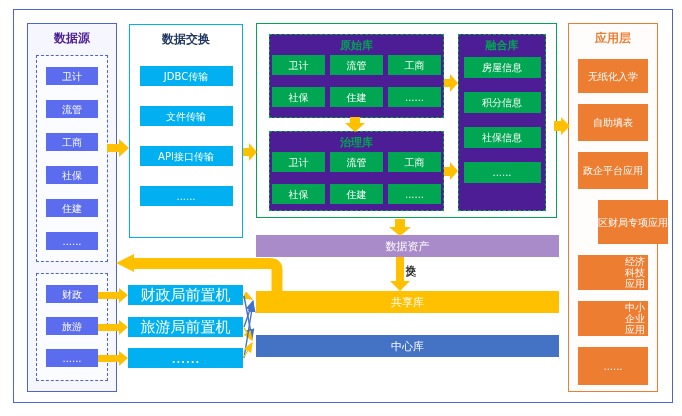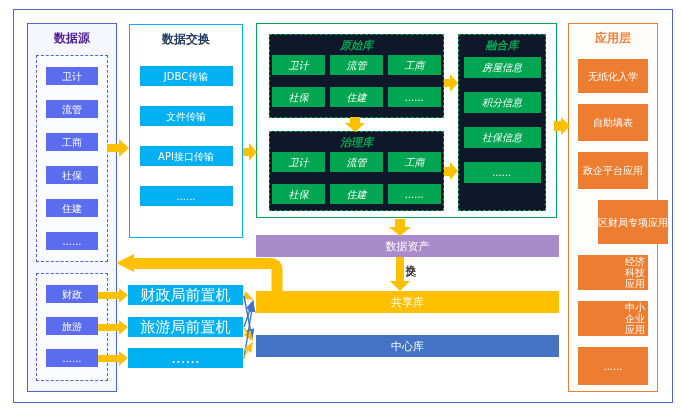--- a/index.html
+++ b/index.html
@@ -26,21 +26,21 @@
   .blue-chip{width:52px;height:18px;background:#5b6cee;}
 
   
   .exchange{left:129px;top:24px;width:114px;height:214px;border-color:#00b0f0;}
   .exchange .title{color:#1f3864;}
   .ex-items{position:absolute;left:0;top:41px;width:100%;display:flex;flex-direction:column;align-items:center;gap:20px;}
   .cyan-chip{width:93px;height:20px;background:#00b0f0;}
 
   
   .green-panel{left:256px;top:23px;width:301px;height:195px;border-color:#00a651;}
-  .green-dashed{position:absolute;border:1px dashed #00a651;box-sizing:border-box;background:#0f172a;font-style:italic;}
+  .green-dashed{position:absolute;border:1px dashed #00a651;box-sizing:border-box;background:#4c1d95;}
   .green-dashed .gtitle{position:absolute;top:3px;left:0;width:100%;text-align:center;
     color:#00a651;font-size:11px;font-weight:bold;}
   .lib-original{left:12px;top:10px;width:175px;height:84px;}
   .lib-governance{left:12px;top:107px;width:175px;height:80px;}
   .lib-fusion{left:201px;top:10px;width:88px;height:177px;}
   .lib-grid{display:grid;grid-template-columns:repeat(3,53px);gap:12px 5px;justify-content:center;margin-top:20px;}
   .green-chip{width:53px;height:20px;background:#00a651;}
   .fusion-items{display:flex;flex-direction:column;align-items:center;gap:14px;margin-top:22px;}
   .fusion-chip{width:77px;height:21px;background:#00a651;}
 

